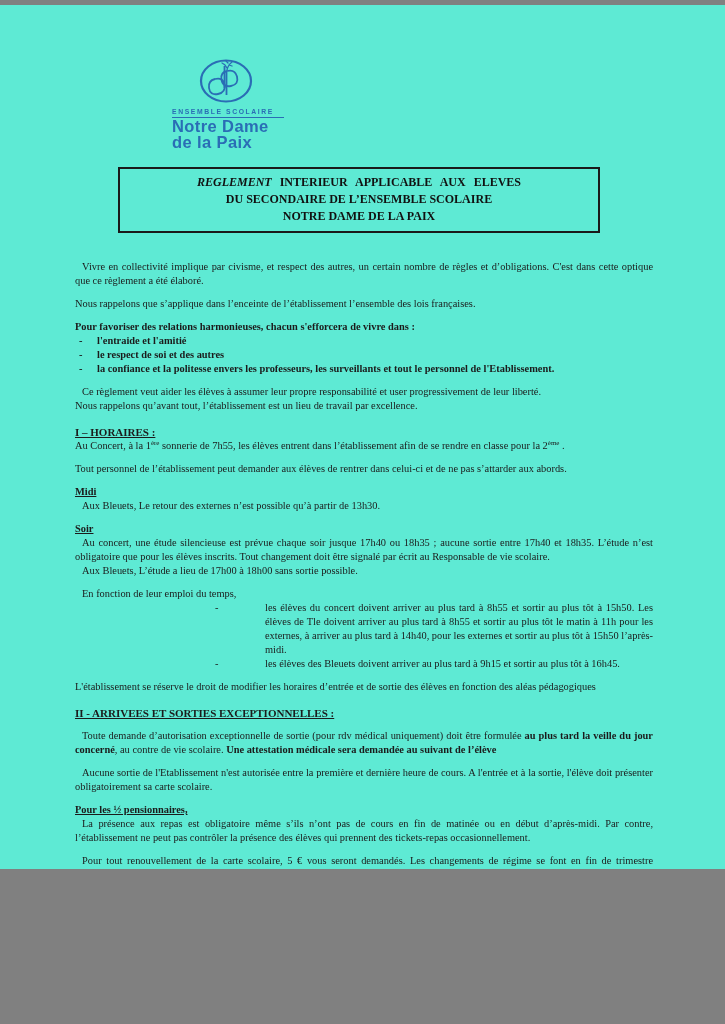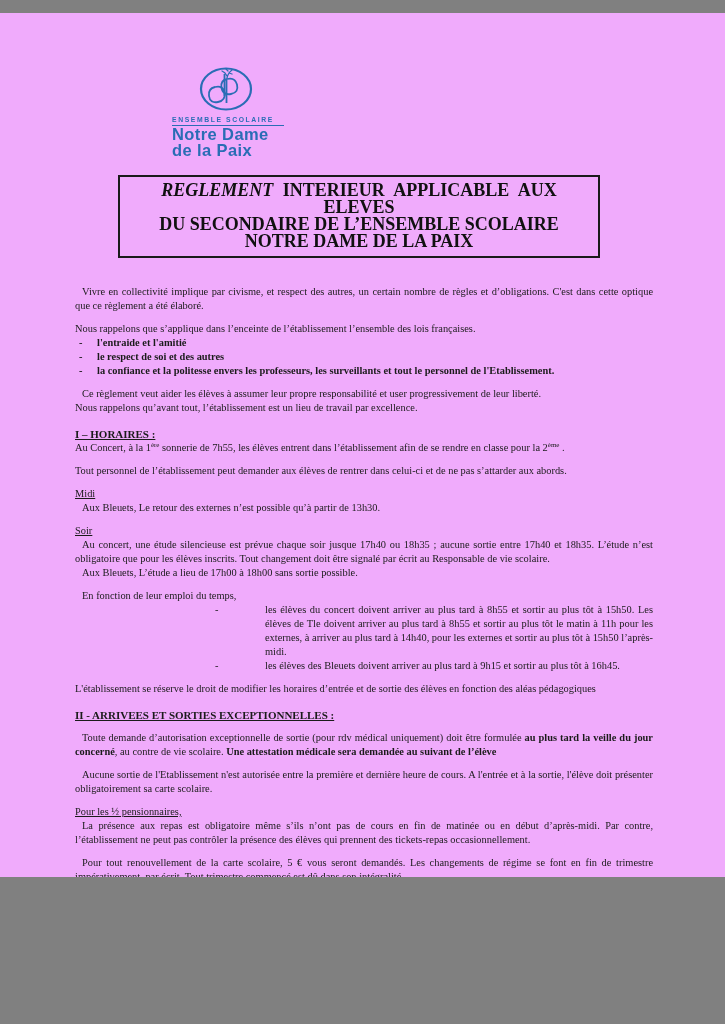--- a/index.html
+++ b/index.html
@@ -1,55 +1,55 @@
 <!DOCTYPE html>
 <html><head>
 <meta charset="utf-8">
 <style>
   * { margin:0; padding:0; box-sizing:border-box; }
   html,body { background:#808080; }
   body { font-family:"Liberation Serif", serif; }
   .page {
-    position:relative; width:725px; height:864px; margin:13px auto;
-    background:#f0abfc; color:#1b1b1b; overflow:hidden;
+    position:relative; width:725px; height:864px; margin:5px auto;
+    background:#5eead4; color:#1b1b1b; overflow:hidden;
   }
   .content { padding:0 72px 0 75px; }
 
   
   .logo { margin:50px 0 0 97px; }
   .logo-mark { margin-left:26px; display:block; }
   .logo-ensemble {
     font-family:"Liberation Sans", sans-serif; font-weight:bold;
     font-size:6.8px; letter-spacing:1.6px; margin-top:3px; white-space:nowrap;
   }
   .logo-rule { width:112px; border-top:1px solid; margin:2px 0 1px 0; }
   .logo-name {
     font-family:"Liberation Sans", sans-serif; font-weight:bold;
     font-size:16.5px; line-height:15.5px; letter-spacing:0.4px; white-space:nowrap;
   }
 
   
   .title-box {
     margin:17px 0 0 43px; width:482px;
     border:2px solid #1a1a1a; padding:5px 6px 6px 6px;
-    text-align:center; font-weight:bold; font-size:18px; line-height:17px;
+    text-align:center; font-weight:bold; font-size:12px; line-height:17px;
     color:#111;
   }
   .title-line1 { word-spacing:5px; }
   .it { font-style:italic; }
 
   
   .p { font-size:10.4px; line-height:14px; text-align:justify; }
   .ind { text-indent:7px; }
   .ind2 { text-indent:10px; }
   .g  { margin-top:9px; }
   .g2 { margin-top:12px; }
   .b { font-weight:bold; }
   .bi { font-weight:bold; font-style:italic; }
-  .u { text-decoration:underline; }
+  .u { text-decoration:underline;font-weight:bold; }
   .h { font-weight:bold; text-decoration:underline; font-size:11px; }
   .sup { font-size:7px; vertical-align:super; line-height:0; }
 
   .brow { display:flex; }
   .bdash { width:22px; padding-left:4px; flex:none; }
   .btxt { flex:1; }
   .brow2 { display:flex; padding-left:140px; }
   .bdash2 { width:50px; flex:none; }
 </style>
 </head>
@@ -78,20 +78,21 @@
         <span class="it">REGLEMENT</span>
         <span>INTERIEUR APPLICABLE AUX ELEVES</span>
       </div>
       <div>DU SECONDAIRE DE L’ENSEMBLE SCOLAIRE</div>
       <div>NOTRE DAME DE LA PAIX</div>
     </div>
 
     <p class="p ind" style="margin-top:27px;">Vivre en collectivité implique par civisme, et respect des autres, un certain nombre de règles et d’obligations. C'est dans cette optique que ce règlement a été élaboré.</p>
     <p class="p g">Nous rappelons que s’applique dans l’enceinte de l’établissement l’ensemble des lois françaises.</p>
 
+    <p class="p g b">Pour favoriser des relations harmonieuses, chacun s'efforcera de vivre dans :</p>
     <div class="p brow b">
       <span class="bdash">-</span>
       <span class="btxt">l'entraide et l'amitié</span>
     </div>
     <div class="p brow b">
       <span class="bdash">-</span>
       <span class="btxt">le respect de soi et des autres</span>
     </div>
     <div class="p brow b">
       <span class="bdash">-</span>

